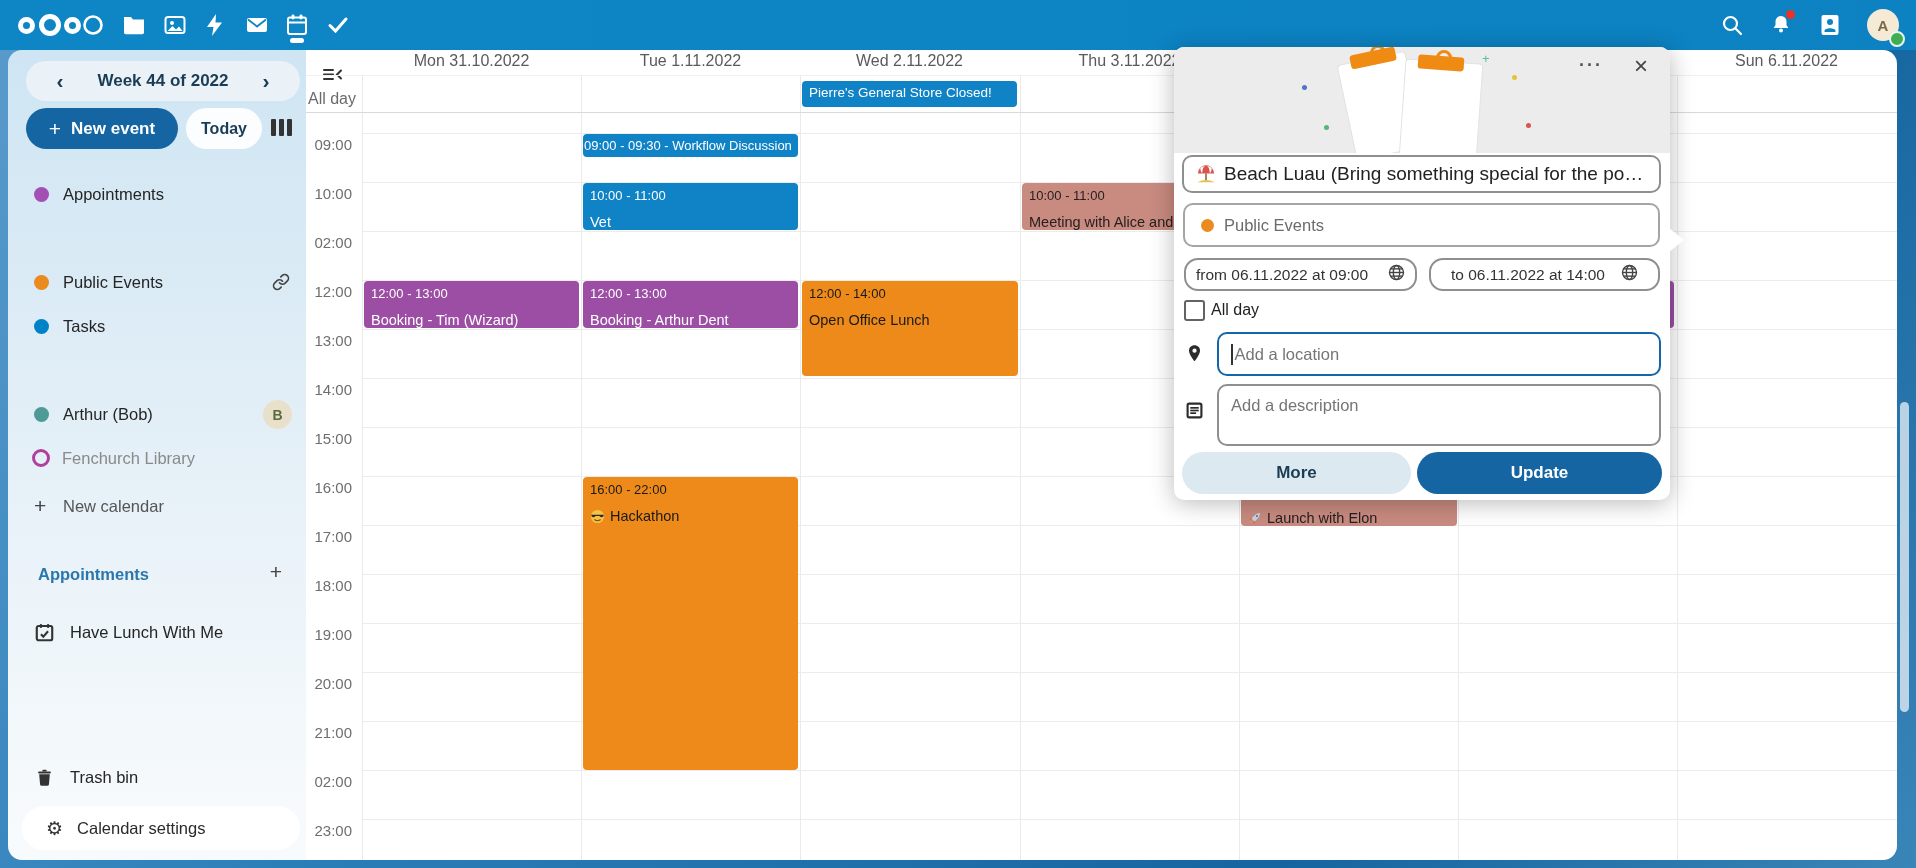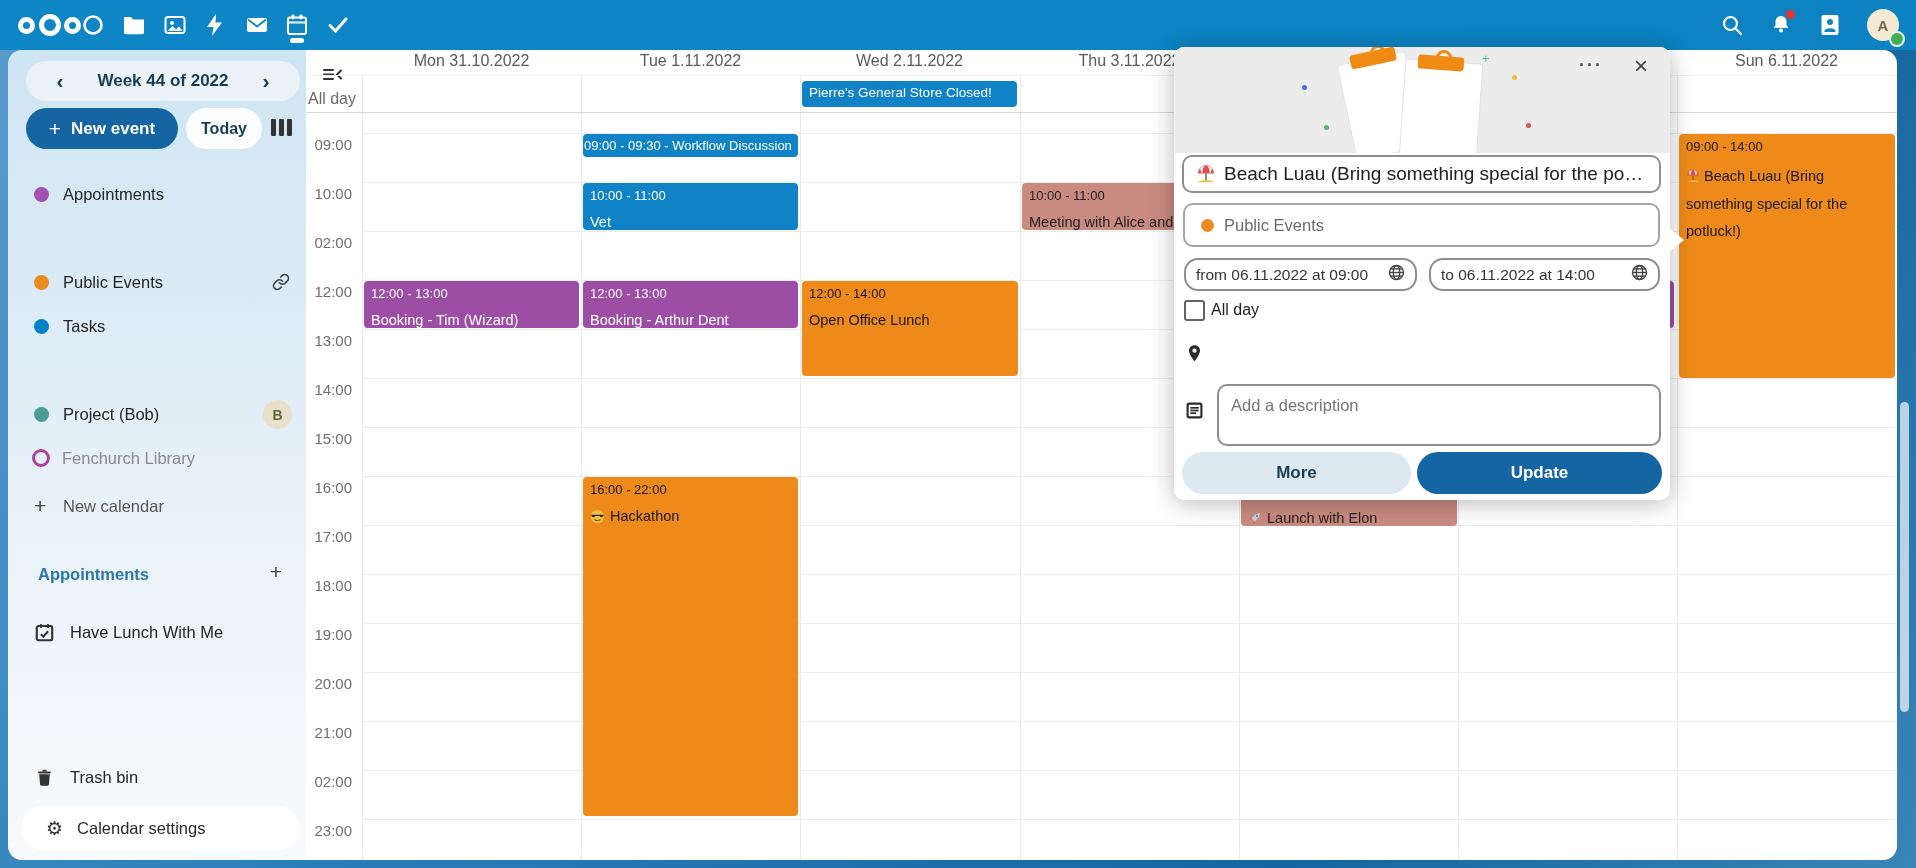--- a/index.html
+++ b/index.html
@@ -193,21 +193,21 @@
             <path d="M14 11a5 5 0 0 0-7.54-.54l-3 3a5 5 0 0 0 7.07 7.07l1.71-1.71"></path>
           </svg>
       </span>
     </div>
     <div class="calitem" style="top:254px">
       <span class="caldot" style="background:#0082c9"></span>
       <span>Tasks</span>
     </div>
     <div class="calitem" style="top:342px">
       <span class="caldot" style="background:#4d9a97"></span>
-      <span>Project (Bob)</span>
+      <span>Arthur (Bob)</span>
       <span class="b-avatar">B</span>
     </div>
     <div class="calitem" style="top:386px;color:#8a8a8a">
       <span class="calring"></span>
       <span>Fenchurch Library</span>
     </div>
     <div class="calitem" style="top:434px;color:#555">
       <span style="width:15px;margin:0 14px 0 26px;font-size:21px;color:#444">+</span>
       <span>New calendar</span>
     </div>
@@ -313,21 +313,21 @@
     <div class="ev ev-orange" style="left:496px;top:231px;width:216px;height:95px">
       <div class="ev-time">12:00 - 14:00</div>
       <div class="ev-title">Open Office Lunch</div>
     </div>
 
     <div class="ev ev-rose" style="left:716px;top:133px;width:216px;height:47px">
       <div class="ev-time">10:00 - 11:00</div>
       <div class="ev-title" style="white-space:nowrap">Meeting with Alice and B</div>
     </div>
 
-    <div class="ev ev-orange" style="left:277px;top:427px;width:215px;height:339px">
+    <div class="ev ev-orange" style="left:277px;top:427px;width:215px;height:293px">
       <div class="ev-time">16:00 - 22:00</div>
       <div class="ev-title">
         <svg width="15" height="15" viewBox="0 0 16 16">
             <circle cx="8" cy="8" r="7" fill="#f6c244"></circle>
             <path d="M1.5 6.2h13v1.2q-2.2 2.6-4.4 0h-4.2q-2.2 2.6-4.4 0z" fill="#2b2b2b"></path>
             <path d="M5 11.5q3 2 6 0" stroke="#7a4b12" stroke-width="1.2" fill="none" stroke-linecap="round"></path>
           </svg>
         <span>Hackathon</span>
       </div>
     </div>
@@ -339,31 +339,20 @@
             <circle cx="10.2" cy="5.8" r="1.2" fill="#4a78d0"></circle>
             <path d="M4.4 8l-2.6.8L3 10l1.4-2zM8 11.6l-.8 2.6L6 13l2-1.4z" fill="#d9534f"></path>
             <path d="M2.2 13.8c1-.2 1.9-.7 2.4-1.4l-1-1c-.7.5-1.2 1.4-1.4 2.4z" fill="#e8a33d"></path>
           </svg>
         <span>Launch with Elon</span>
       </div>
     </div>
 
     <div class="ev ev-purple" style="left:1354px;top:231px;width:14px;height:47px;padding:0"></div>
 
-    <div class="ev ev-orange" style="left:1373px;top:84px;width:216px;height:244px">
-      <div class="ev-time">09:00 - 14:00</div>
-      <div class="ev-title" style="display:block">
-        <svg width="14" height="14" viewBox="0 0 16 16" style="vertical-align:-2px;margin-right:4px">
-            <path d="M1.5 7.5a6.5 6.5 0 0 1 13 0z" fill="#d9534f"></path>
-            <path d="M5 7.5a3.2 6.4 0 0 1 2-5.9 6.5 6.5 0 0 0-3.6 1.6A6.4 6.4 0 0 0 5 7.5zM11 7.5a3.2 6.4 0 0 0-2-5.9 6.5 6.5 0 0 1 3.6 1.6A6.4 6.4 0 0 1 11 7.5z" fill="#fff"></path>
-            <line x1="8" y1="7.5" x2="8" y2="13.5" stroke="#8a5a2a" stroke-width="1.2"></line>
-            <path d="M1 14.5q7-3.5 14 0z" fill="#eac04f"></path>
-          </svg><span class="wrap" style="display:inline">Beach Luau (Bring something special for the potluck!)</span>
-      </div>
-    </div>
   </div>
 </div>
 
 <div class="popup">
   <div class="popup-head">
 
     <div class="paper" style="left:172px;top:10px;width:68px;height:96px;transform:rotate(-12deg)"></div>
     <div class="clipbar" style="left:176px;top:4px;width:46px;height:14px;transform:rotate(-12deg)"></div>
     <div class="paper" style="left:228px;top:14px;width:76px;height:98px;transform:rotate(4deg)"></div>
     <div class="clipbar" style="left:244px;top:9px;width:46px;height:14px;transform:rotate(4deg)"></div>
@@ -399,21 +388,21 @@
     <span style="margin-left:auto">
       <svg width="17" height="17" viewBox="0 0 16 16" fill="none" stroke="#444" stroke-width="1.3">
           <circle cx="8" cy="8" r="6.6"></circle>
           <ellipse cx="8" cy="8" rx="3" ry="6.6"></ellipse>
           <line x1="1.4" y1="8" x2="14.6" y2="8"></line>
           <line x1="2.2" y1="4.6" x2="13.8" y2="4.6"></line>
           <line x1="2.2" y1="11.4" x2="13.8" y2="11.4"></line>
         </svg>
     </span>
   </div>
-  <div class="pfield" style="left:255px;top:211px;width:231px;height:33px;padding:0 10px;border-radius:14px">
+  <div class="pfield" style="left:255px;top:211px;width:231px;height:33px;padding:0 20px;border-radius:14px">
     <span style="font-size:15.5px;color:#333;white-space:nowrap">to 06.11.2022 at 14:00</span>
     <span style="margin-left:auto">
       <svg width="17" height="17" viewBox="0 0 16 16" fill="none" stroke="#444" stroke-width="1.3">
           <circle cx="8" cy="8" r="6.6"></circle>
           <ellipse cx="8" cy="8" rx="3" ry="6.6"></ellipse>
           <line x1="1.4" y1="8" x2="14.6" y2="8"></line>
           <line x1="2.2" y1="4.6" x2="13.8" y2="4.6"></line>
           <line x1="2.2" y1="11.4" x2="13.8" y2="11.4"></line>
         </svg>
     </span>
@@ -421,20 +410,24 @@
 
   <div class="abs" style="left:10px;top:253px;width:17px;height:17px;border:2px solid #636363;border-radius:3px;background:#fff"></div>
   <div class="abs" style="left:37px;top:254px;font-size:16px;color:#222">All day</div>
 
   <div class="abs" style="left:12px;top:297px">
     <svg width="17" height="20" viewBox="0 0 16 18">
         <path d="M8 .8C5 .8 2.8 3 2.8 5.9c0 3.6 5.2 10 5.2 10s5.2-6.4 5.2-10C13.2 3 11 .8 8 .8z" fill="#2b2b2b"></path>
         <circle cx="8" cy="5.9" r="2" fill="#fff"></circle>
       </svg>
   </div>
+  <div class="pfield" style="left:43px;top:285px;width:444px;height:44px;padding:0 12px;border-color:#1565a8">
+    <span class="caret"></span>
+    <span class="ghost" style="font-size:16.5px">Add a location</span>
+  </div>
 
   <div class="abs" style="left:12px;top:355px">
     <svg width="17" height="17" viewBox="0 0 16 16">
         <rect x="1.5" y="1.5" width="13" height="13" rx="1.5" stroke="#2b2b2b" stroke-width="2" fill="#fff"></rect>
         <line x1="4" y1="5.5" x2="12" y2="5.5" stroke="#2b2b2b" stroke-width="1.6"></line>
         <line x1="4" y1="8" x2="12" y2="8" stroke="#2b2b2b" stroke-width="1.6"></line>
         <line x1="4" y1="10.5" x2="9.5" y2="10.5" stroke="#2b2b2b" stroke-width="1.6"></line>
       </svg>
   </div>
   <div class="pfield" style="left:43px;top:337px;width:444px;height:62px;padding:10px 12px;align-items:flex-start">

